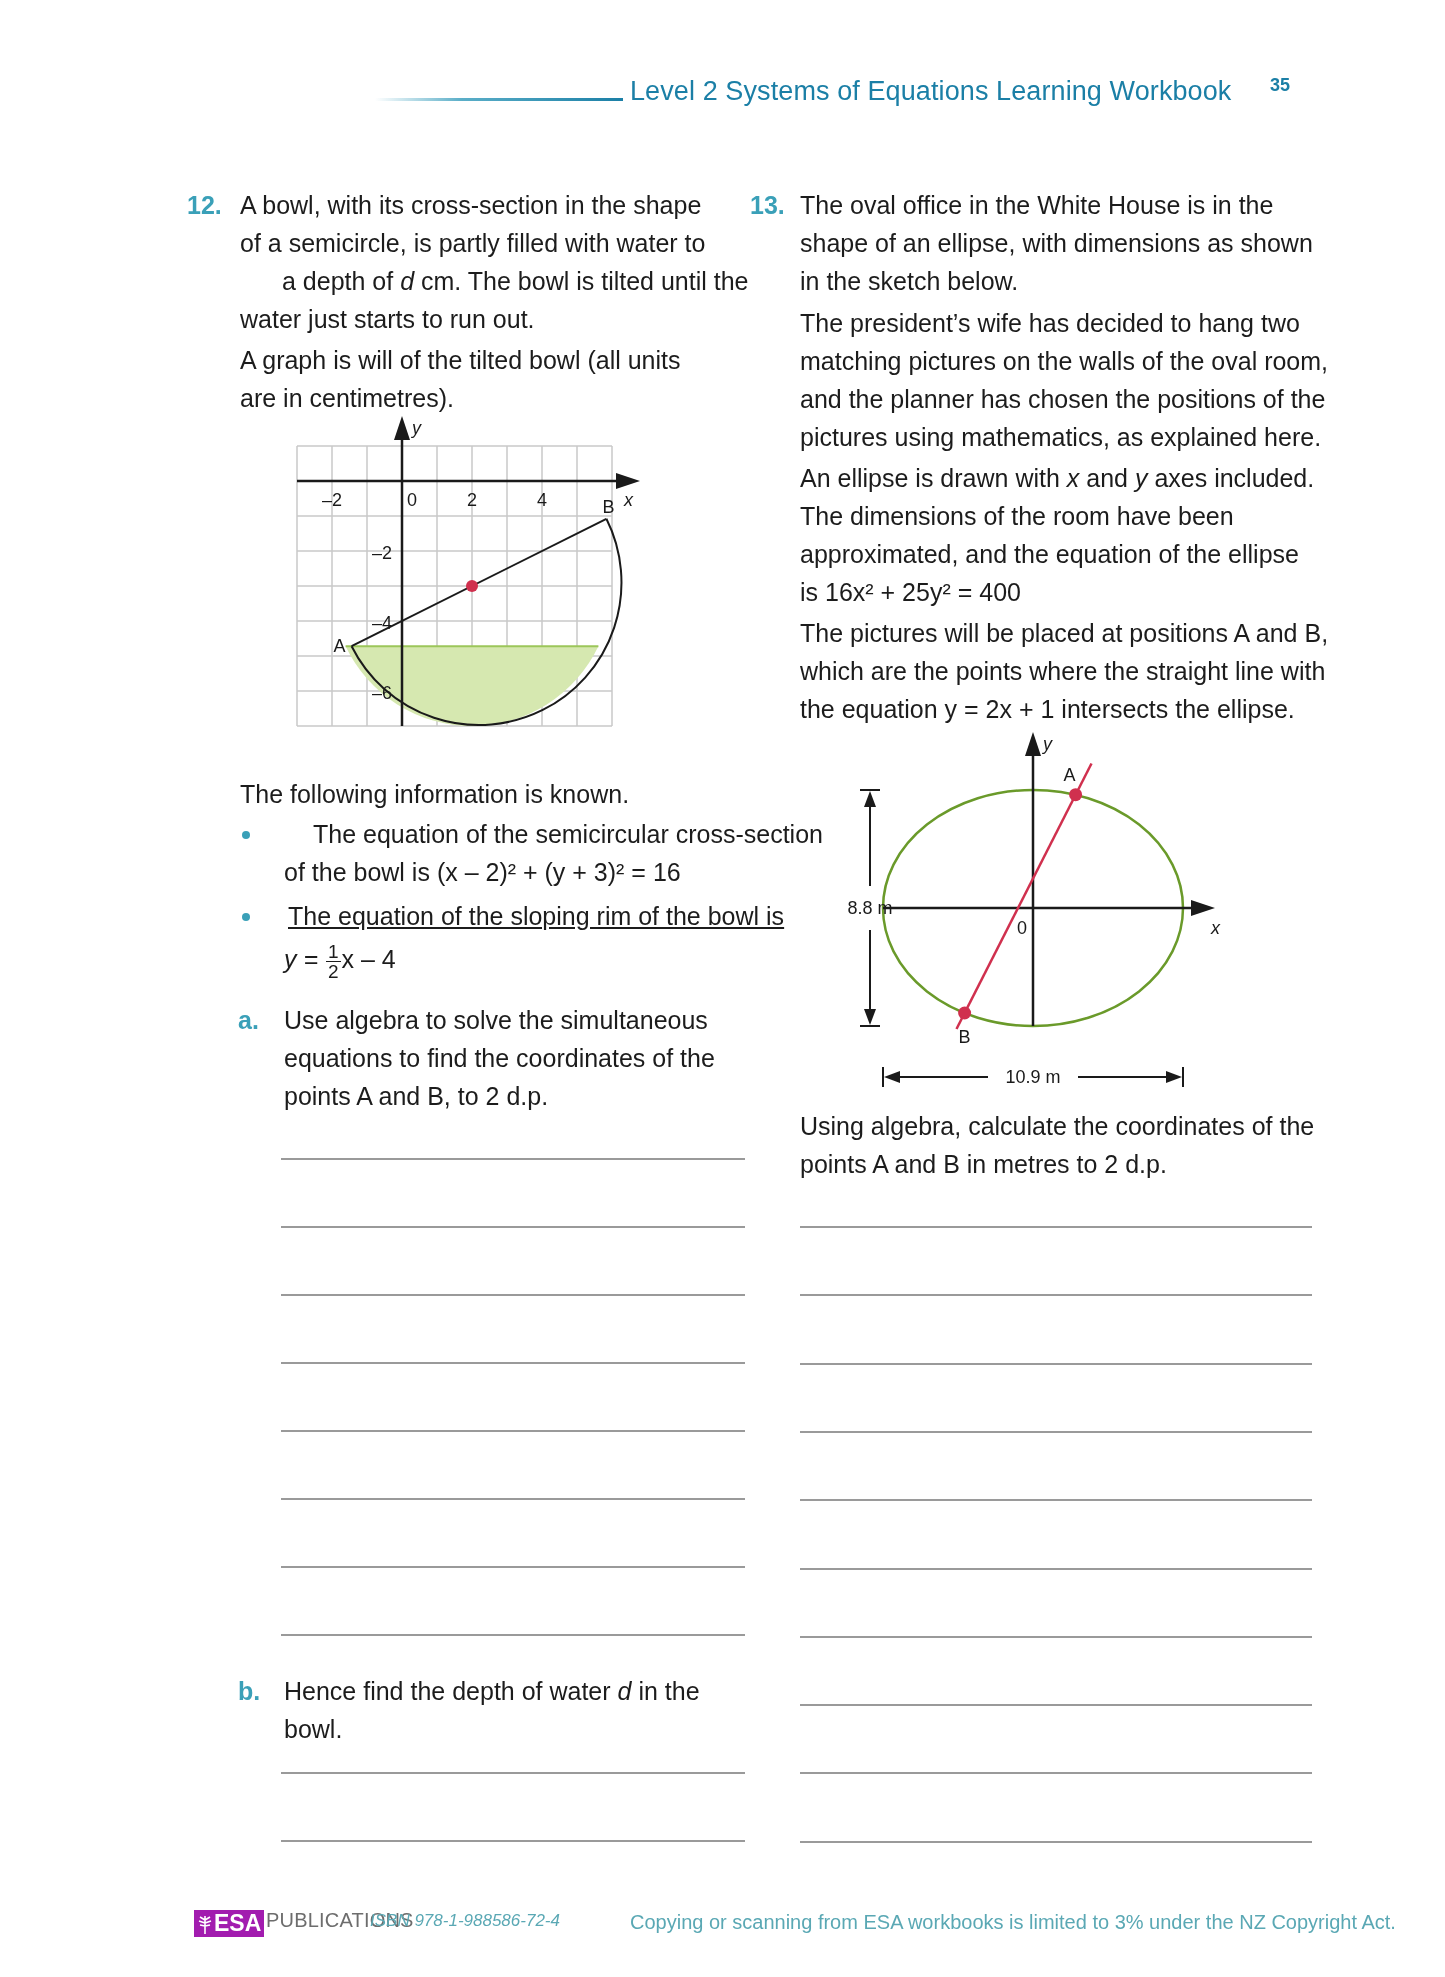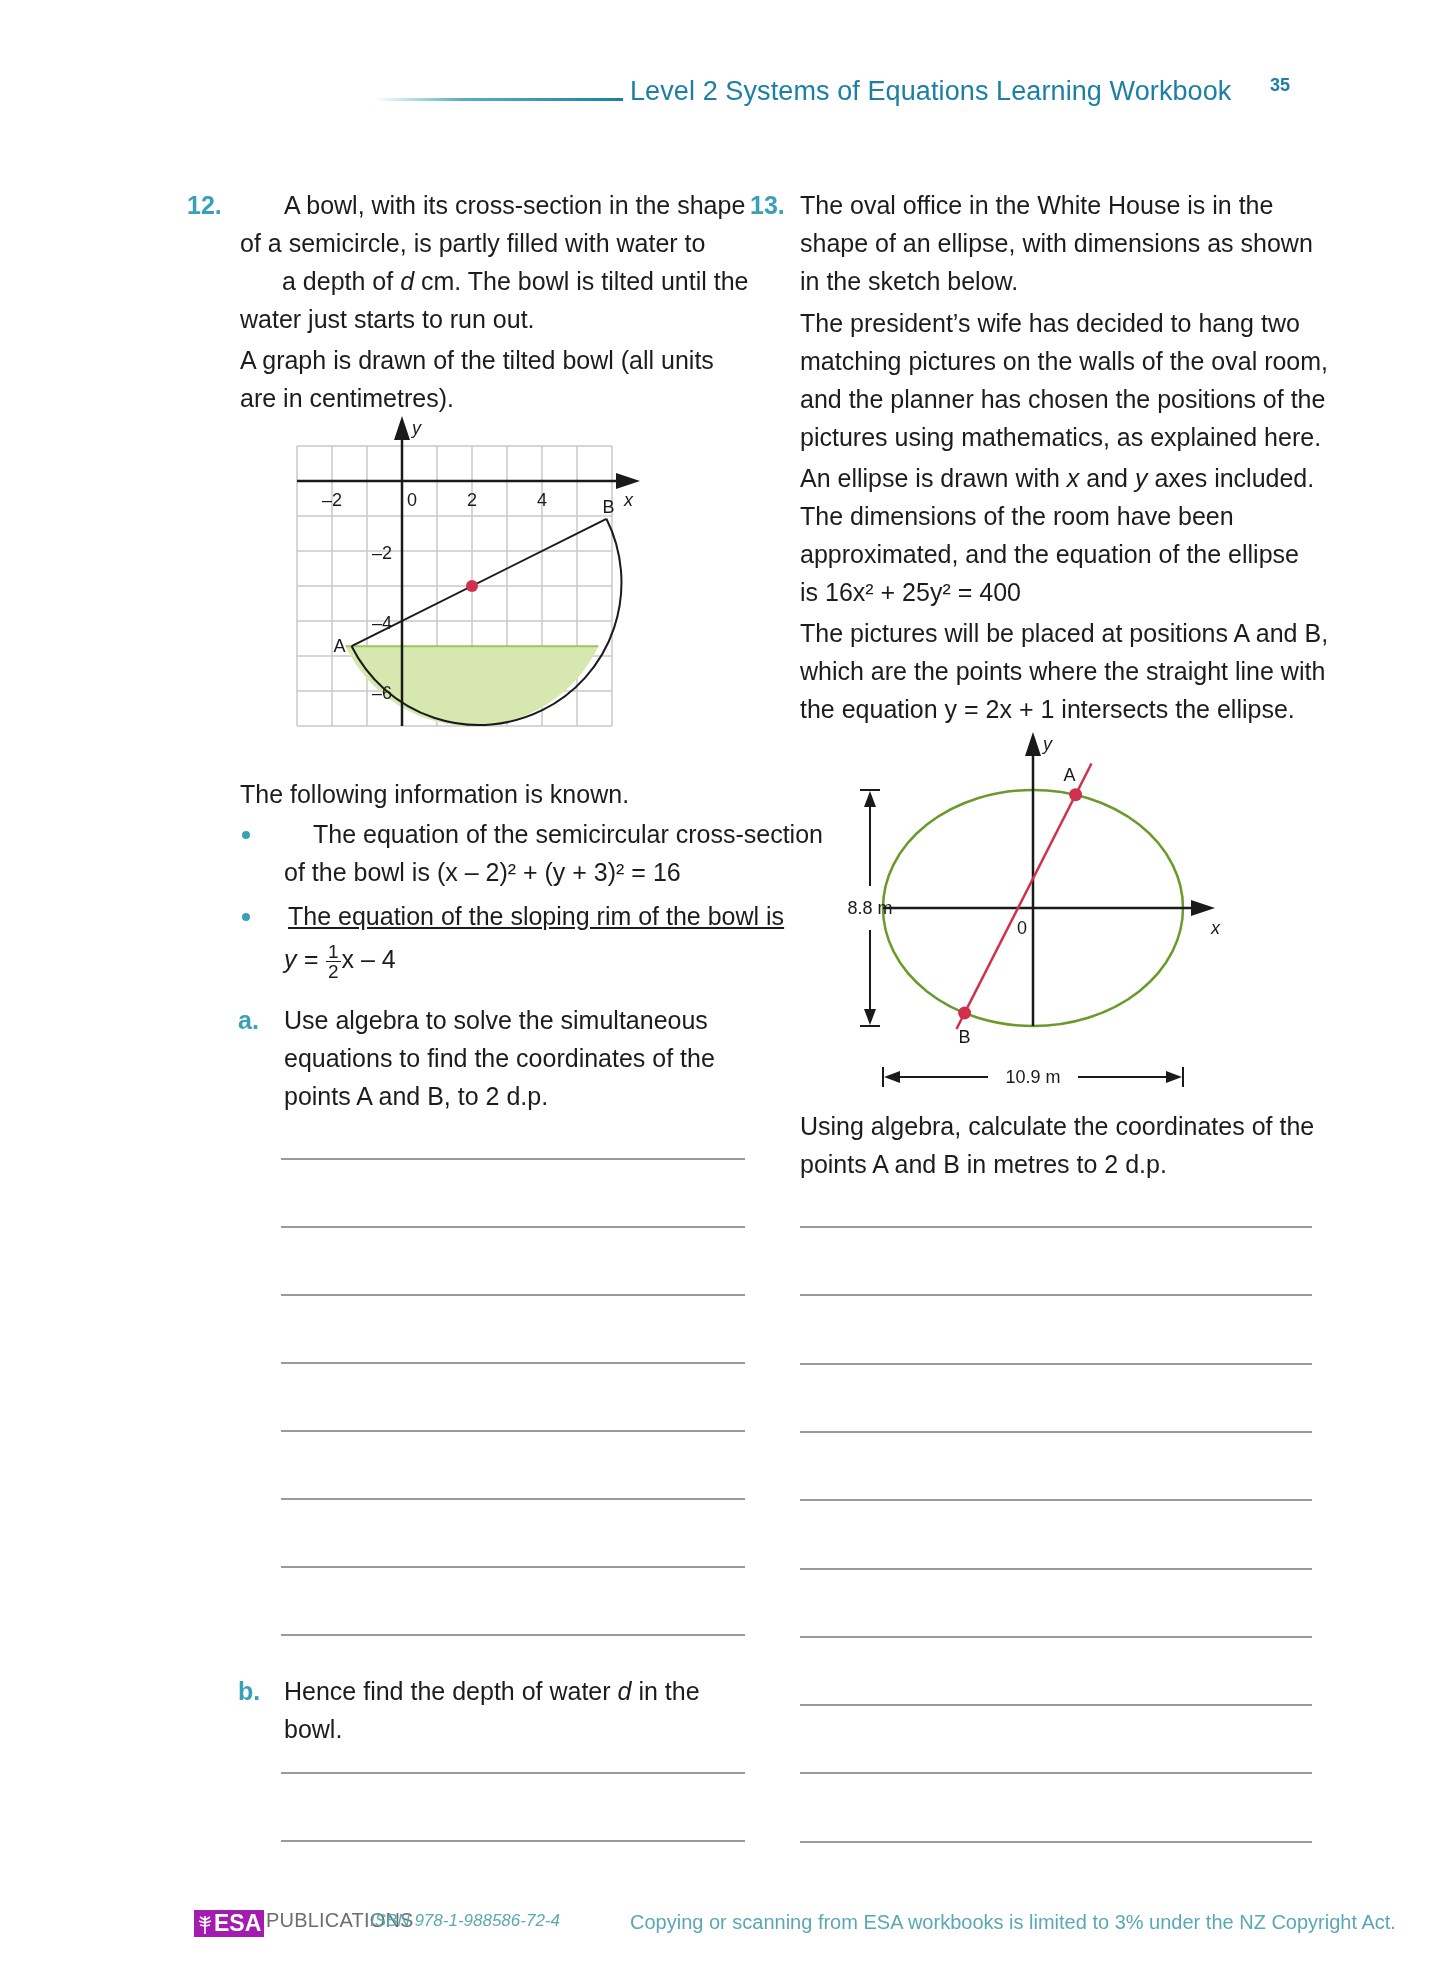--- a/index.html
+++ b/index.html
@@ -36,25 +36,25 @@
 </style>
 </head>
 <body>
 
 <div class="hdr-rule"></div>
 <div class="hdr-title">Level 2 Systems of Equations Learning Workbook</div>
 <div class="hdr-page">35</div>
 
 <div class="qnum" style="left:187px; top:186px;">12.</div>
 <div>
-  <div class="txt" style="left:240px; top:186px;margin-left:44px;">A bowl, with its cross-section in the shape</div>
+  <div class="txt" style="left:240px; top:186px;">A bowl, with its cross-section in the shape</div>
   <div class="txt" style="left:240px; top:224px;">of a semicircle, is partly filled with water to</div>
   <div class="txt" style="left:240px; top:262px;margin-left:42px;"><span>a depth of</span> <i class="v">d</i> <span>cm. The bowl is tilted until the</span></div>
   <div class="txt" style="left:240px; top:300px;">water just starts to run out.</div>
-  <div class="txt" style="left:240px; top:341px;">A graph is drawn of the tilted bowl (all units</div>
+  <div class="txt" style="left:240px; top:341px;">A graph is will of the tilted bowl (all units</div>
   <div class="txt" style="left:240px; top:379px;">are in centimetres).</div>
 </div>
 
 <svg id="bowl-graph" style="position:absolute; left:0; top:0;" width="1445" height="1977">
   <g id="bowl-grid">
       <line x1="297" x2="297" y1="446" y2="726" stroke="#c8c8c8" stroke-width="1.5"></line>
       <line x1="332" x2="332" y1="446" y2="726" stroke="#c8c8c8" stroke-width="1.5"></line>
       <line x1="367" x2="367" y1="446" y2="726" stroke="#c8c8c8" stroke-width="1.5"></line>
       <line x1="402" x2="402" y1="446" y2="726" stroke="#c8c8c8" stroke-width="1.5"></line>
       <line x1="437" x2="437" y1="446" y2="726" stroke="#c8c8c8" stroke-width="1.5"></line>

